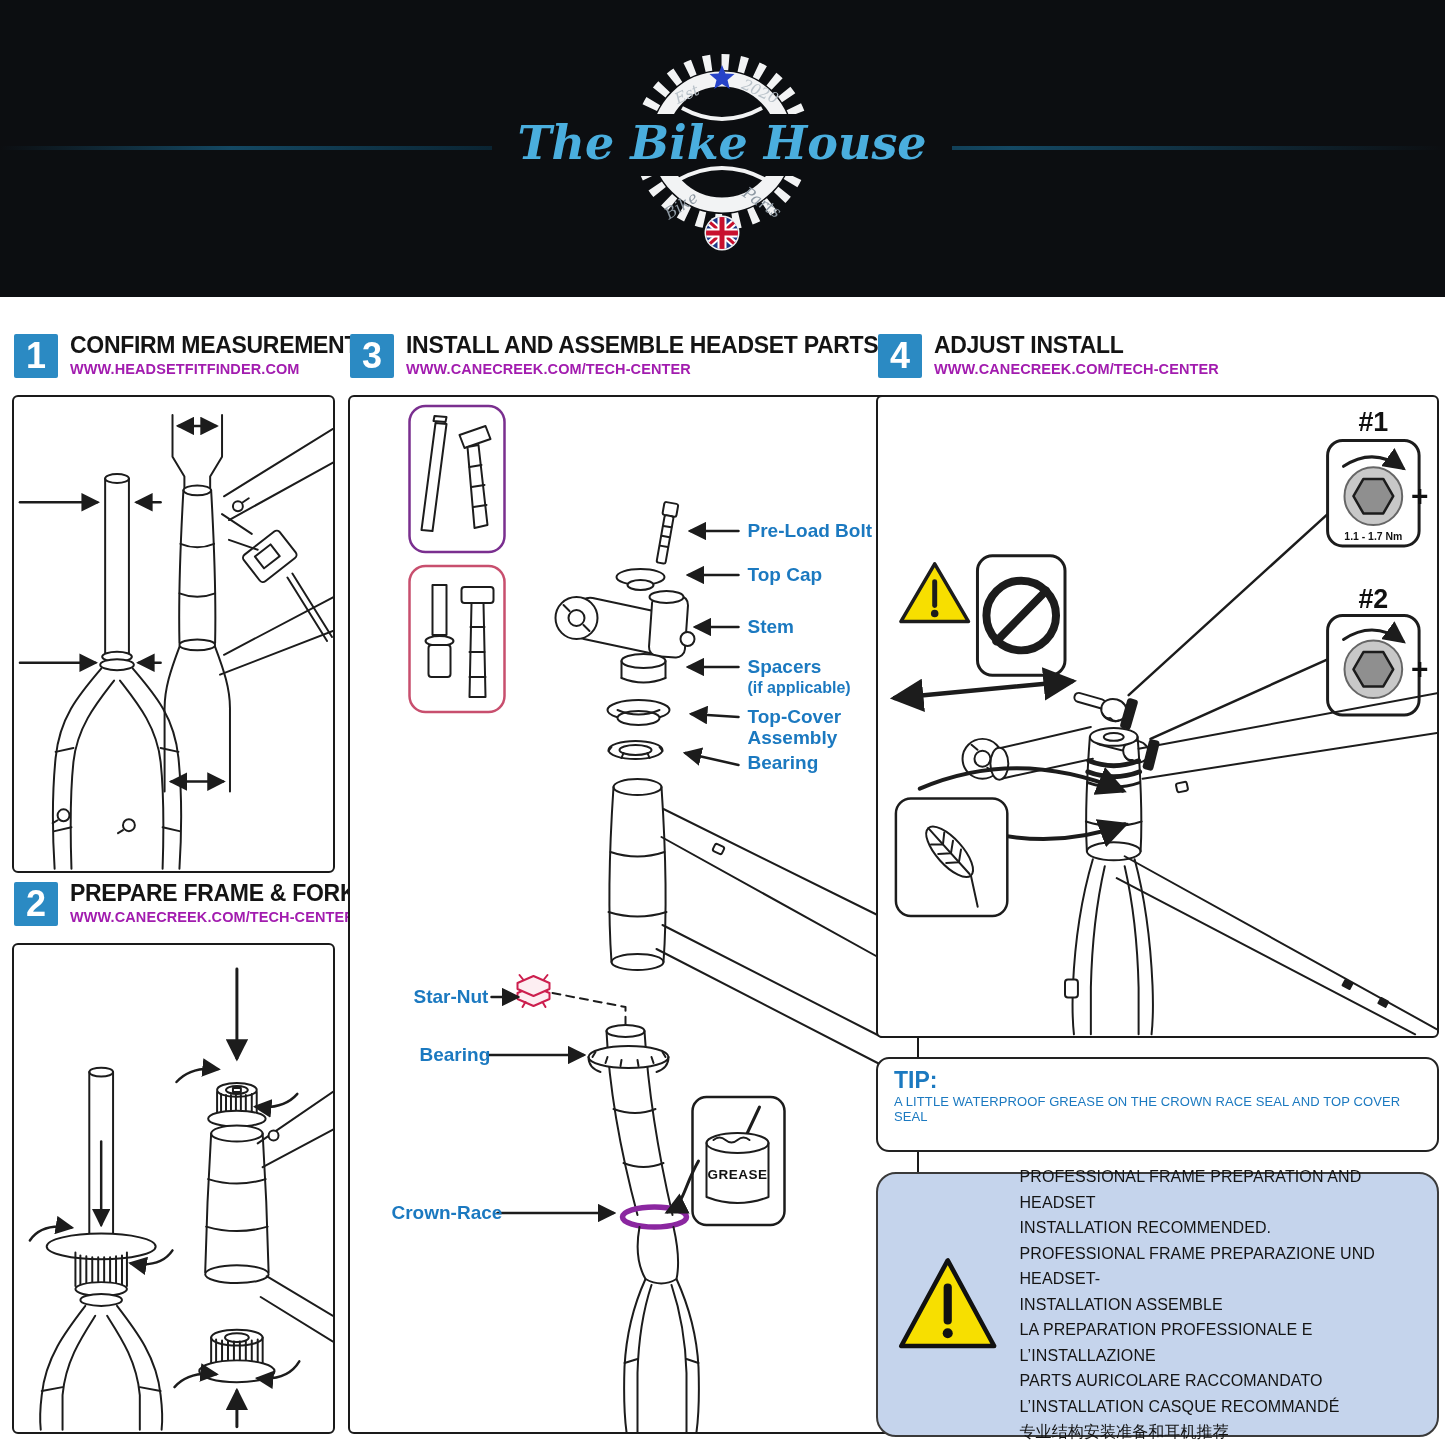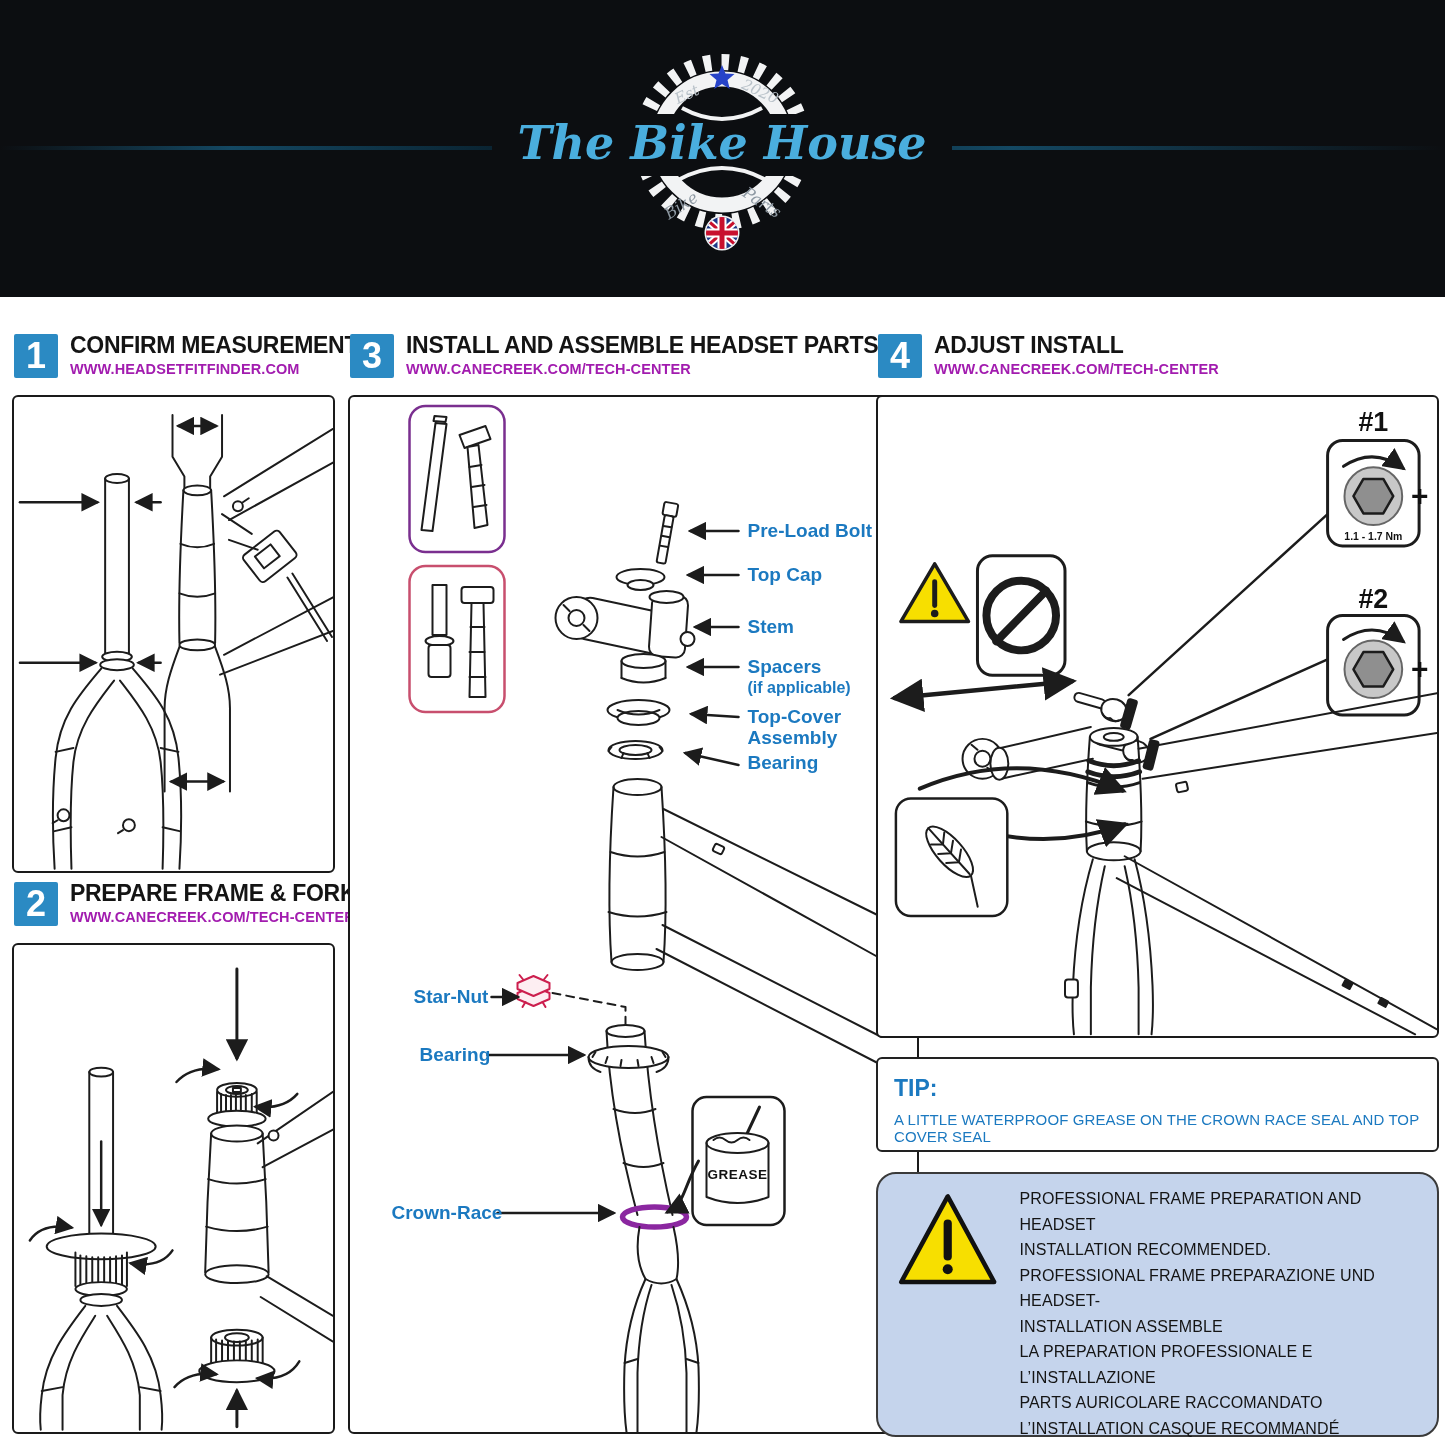--- a/index.html
+++ b/index.html
@@ -26,26 +26,26 @@
   .art{position:absolute;inset:0;width:100%;height:100%}
   .art text{font-family:"Liberation Sans",sans-serif}
   .lbl{font-size:19px;font-weight:bold;fill:var(--blue)}
   .lbl-sm{font-size:16px;font-weight:bold;fill:var(--blue)}
   .hash{font-size:27px;font-weight:bold;fill:#111}
   .torque{font-size:10.5px;font-weight:bold;fill:#111}
   .plus{font-size:30px;font-weight:bold;fill:#111}
   .grease-t{font-size:13.5px;font-weight:bold;fill:#111;letter-spacing:.5px}
 
   .tipbox{position:absolute;left:876px;top:1057px;width:563px;height:95px;border:2.5px solid #222;
-    background:#fff;padding:16px 16px;border-radius:6px}
+    background:#fff;padding:8px 16px;border-radius:13px}
   .tip-title{color:var(--blue);font-size:23px;font-weight:bold}
-  .tip-line{color:var(--blue);font-size:15px;margin-top:9px;letter-spacing:.1px}
+  .tip-line{color:var(--blue);font-size:13px;margin-top:0;letter-spacing:.1px}
 
   .notice{position:absolute;left:876px;top:1172px;width:563px;height:265px;background:var(--notice);
-    border:2.5px solid #3a3a3a;border-radius:20px;display:flex;align-items:flex-start;gap:18px;padding:12px 16px}
+    border:2.5px solid #3a3a3a;border-radius:20px;display:flex;align-items:center;gap:18px;padding:12px 16px}
   .notice-text{font-size:16px;color:#141414;line-height:25.5px;letter-spacing:.1px}
 </style>
 </head>
 <body>
 
 <svg width="0" height="0" style="position:absolute">
   <defs>
     <marker id="arr" viewBox="0 0 10 10" refX="8.5" refY="5" markerWidth="7.5" markerHeight="7.5" orient="auto-start-reverse">
       <path d="M0,0 L10,5 L0,10 z" fill="#1c1c1c"></path>
     </marker>

